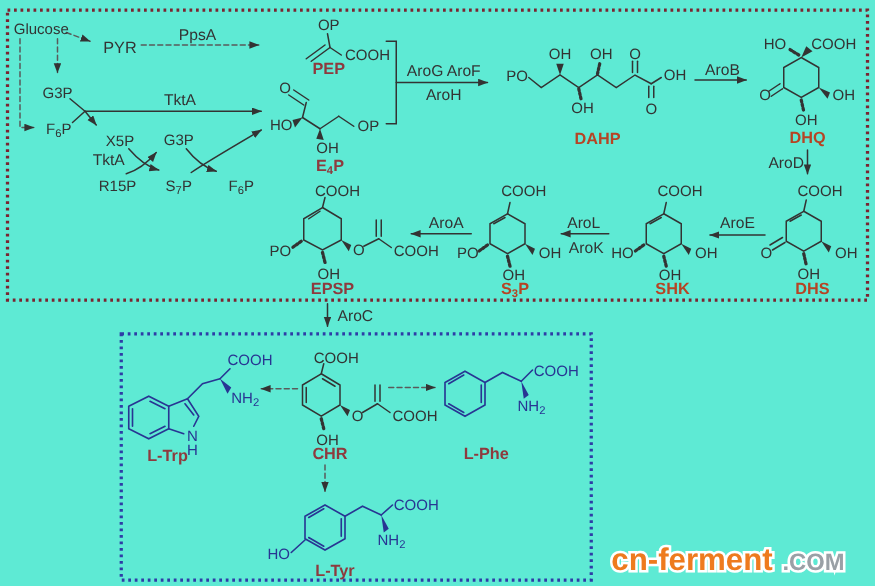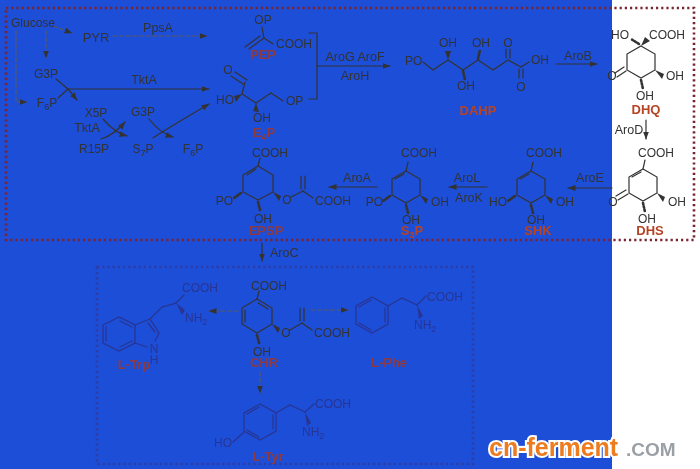--- a/index.html
+++ b/index.html
@@ -1,16 +1,16 @@
 <!DOCTYPE html>
 <html><head>
 <meta charset="utf-8">
 <style>
   html,body{margin:0;padding:0;background:#ffffff;}
-  #stage{width:612px;height:469px;position:relative;background:#1d4ed8;}
+  #stage{width:700px;height:469px;position:relative;background:#5eead4;}
   svg{font-family:"Liberation Sans",sans-serif;}
   .chem{font-size:12px;}
   .enz{font-size:12.5px;}
   .clu{font-size:12px;}
   .lab{font-size:13px;font-weight:bold;}
   .sub{font-size:9px;}
   .wm-brand{font-size:25px;font-weight:bold;paint-order:stroke;stroke:#fff;stroke-width:4px;}
   .wm-suffix{font-size:19px;font-weight:bold;paint-order:stroke;stroke:#fff;stroke-width:4px;}
   .dash{stroke-dasharray:4 2.6;}
 </style>

